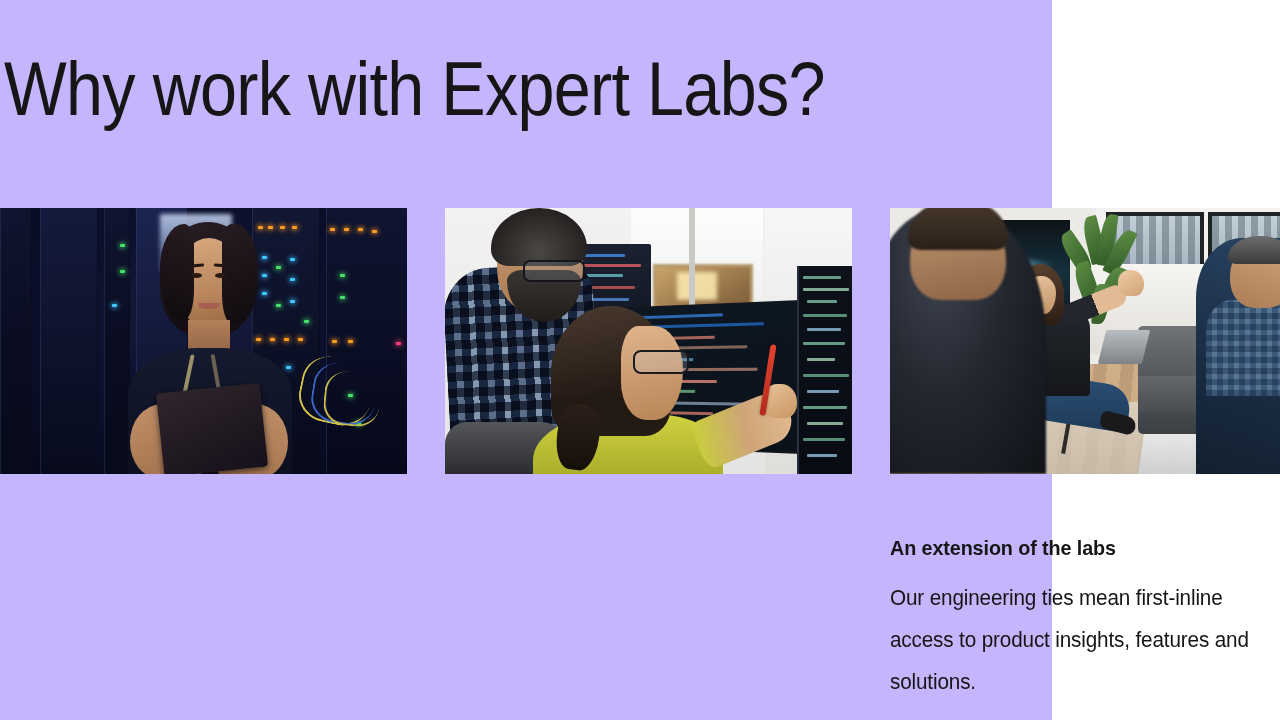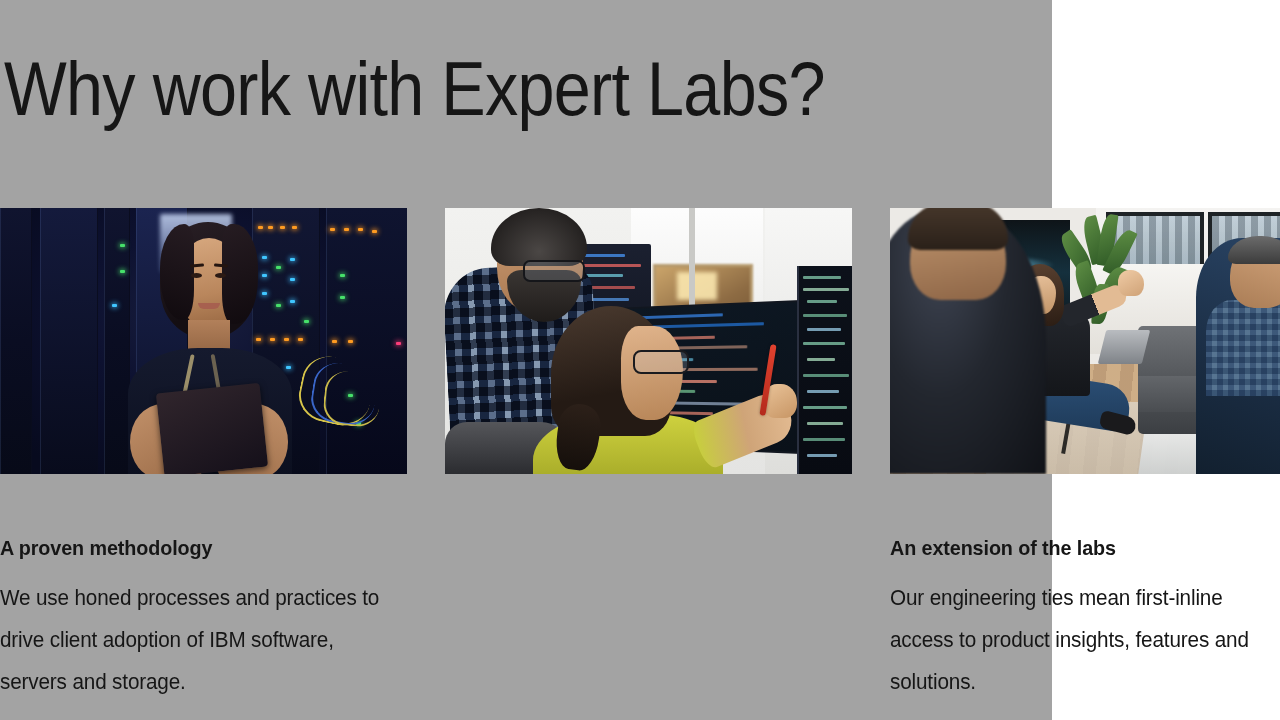--- a/index.html
+++ b/index.html
@@ -14,21 +14,21 @@
     overflow: hidden;
     font-family: "Liberation Sans", sans-serif;
     color: #161616;
     -webkit-font-smoothing: antialiased;
   }
 
   .page {
     position: relative;
     width: 1052px;
     height: 720px;
-    background: #a3a3a3;
+    background: #c4b5fd;
   }
 
   
   .section-heading {
     position: absolute;
     left: 4px;
     top: -6px;
     font-family: "Liberation Sans", "DejaVu Sans", sans-serif;
     font-size: 76px;
     font-weight: 300;
@@ -552,24 +552,20 @@
           <div class="p1-mouth"></div>
           <div class="p1-neck"></div>
           <div class="p1-body"></div>
           <div class="p1-lanyard-l"></div>
           <div class="p1-lanyard-r"></div>
           <div class="p1-arm-l"></div>
           <div class="p1-arm-r"></div>
           <div class="p1-tablet"></div>
         </div>
       </div>
-      <div class="card-body">
-        <h3 class="card-title">A proven methodology</h3>
-        <p class="card-text">We use honed processes and practices to drive client adoption of IBM software, servers and storage.</p>
-      </div>
     </div>
 
     <div class="card">
       <div class="card-media">
         <div class="scene blur-soft">
           <div class="dev-bg"></div>
           <div class="dev-wall-r"></div>
           <div class="dev-window"></div>
           <div class="dev-picture"></div>
           <div class="dev-pic-hi"></div>

